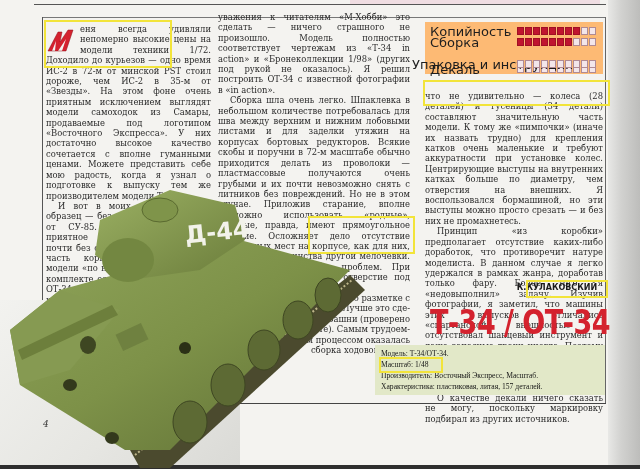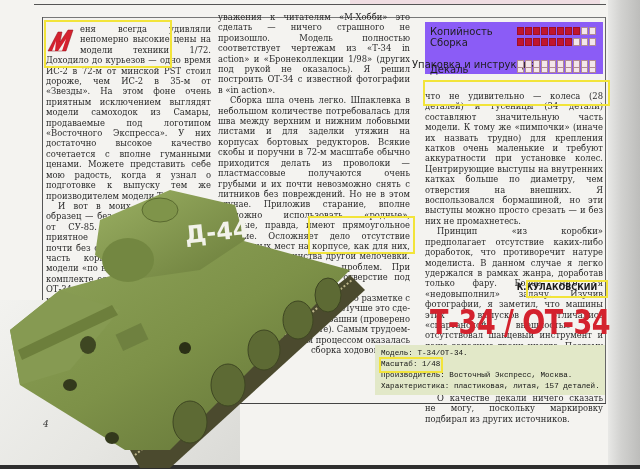--- a/index.html
+++ b/index.html
@@ -33,22 +33,22 @@
 
     .dropcap {
       float:left; width:30px; height:30px; margin:0 4px 0 0;
     }
     .hl {
       position:absolute; border:2px solid #f2e43a; pointer-events:none;
     }
 
     .ratings {
       position:absolute; left:425px; top:22px; width:178px; height:52px;
-      background:#8b5cf6;
-      font-family:"DejaVu Sans", sans-serif; font-size:10px; color:#1e1e1e;
+      background:#fdba74;
+      font-family:"DejaVu Sans", sans-serif; font-size:13px; color:#1e1e1e;
     }
     .rating-row { position:absolute; left:5px; height:10px; display:flex; align-items:center; width:170px; }
     .rating-label { width:105px; white-space:nowrap; }
     .rating-bar { display:flex; gap:1px; margin-left:auto; margin-right:4px; }
     .sq { width:5px; height:6px; border:1px solid #b08a93; background:#f3e6ea; }
     .sq.on { background:#c0152f; border-color:#a01025; }
 
     .byline {
       position:absolute; left:514px; top:282px; width:86px; height:12px;
       font-family:"DejaVu Sans", sans-serif; font-weight:bold; font-size:8px;
@@ -57,21 +57,21 @@
     .big-title {
       position:absolute; left:430px; top:303px; width:180px;
       font-family:"DejaVu Sans", sans-serif; font-weight:bold;
       font-size:27px; letter-spacing:-0.5px; color:#d4222e;
       transform:scaleY(1.25); transform-origin:top left;
       white-space:nowrap;
     }
     .specs {
       position:absolute; left:375px; top:345px; width:230px; height:50px;
       background:#e2e8c8;
-      font-family:Liberation Mono, monospace; font-size:7.6px; line-height:11px; color:#151515;
+      font-family:Liberation Serif, serif; font-size:7.6px; line-height:11px; color:#151515;
       padding:3px 0 16px 6px; box-sizing:border-box;
     }
     .specs div { white-space:nowrap; }
     .pagenum {
       position:absolute; left:43px; top:419px; font-size:9px; font-style:italic;
       font-family:"DejaVu Serif", serif; color:#333;
     }
     .tank { position:absolute; left:0; top:180px; width:380px; height:290px; }
     .tank svg { width:100%; height:100%; }
     .bg-shadow { position:absolute; left:0; top:300px; width:240px; height:165px;
@@ -188,21 +188,21 @@
 <div class="hl" style="left:423px;top:80px;width:183px;height:22px;"></div>
 
 <div class="byline">К.КУЛАКОВСКИЙ</div>
 <div class="hl" style="left:526px;top:280px;width:78px;height:14px;"></div>
 
 <div class="big-title">Т-34 / ОТ-34</div>
 
 <div class="specs">
   <div>Модель: Т-34/ОТ-34.</div>
   <div>Масштаб: 1/48</div>
-  <div>Производитель: Восточный Экспресс, Москва.</div>
+  <div>Производитель: Восточный Экспресс, Масштаб.</div>
   <div>Характеристика: пластиковая, литая,  157 деталей.</div>
 </div>
 <div class="hl" style="left:379px;top:357px;width:60px;height:12px;"></div>
 
 <div class="bg-shadow"></div>
 <div class="tank">
   <svg viewBox="0 0 380 290" preserveAspectRatio="none">
     <defs>
       <linearGradient id="hull" x1="0" y1="0" x2="1" y2="1">
         <stop offset="0" stop-color="#8fa45a"></stop>

